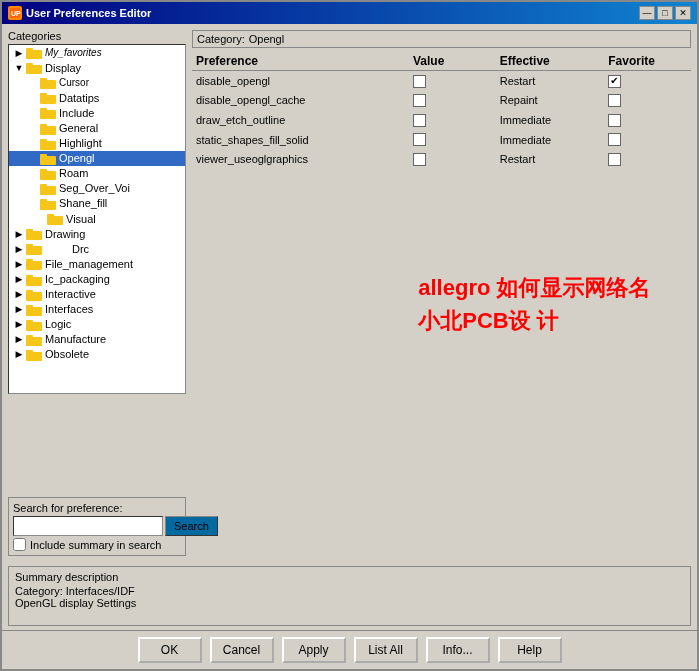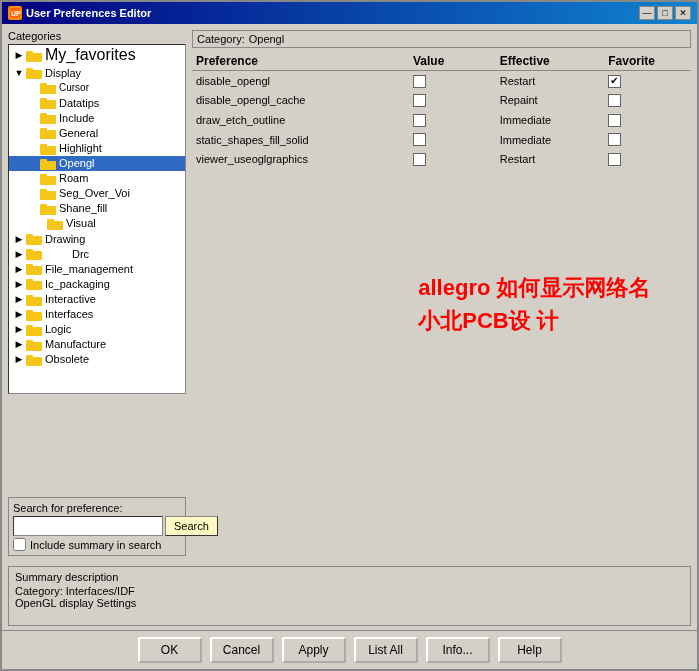--- a/index.html
+++ b/index.html
@@ -134,21 +134,21 @@
       flex: 1;
       height: 20px;
       border: 1px inset #888;
       background: white;
       font-size: 11px;
       padding: 1px 3px;
     }
     .search-btn {
       height: 20px;
       padding: 0 8px;
-      background: #fef9c3;
+      background: #0369a1;
       border: 1px outset #888;
       font-size: 11px;
       cursor: pointer;
     }
     .checkbox-row {
       display: flex;
       align-items: center;
       gap: 4px;
       font-size: 11px;
     }
@@ -275,21 +275,21 @@
 
       <div style="flex:1; display:flex; flex-direction:column; min-height:0;">
         <div class="categories-title">Categories</div>
         <div class="tree-container" id="tree-container">
         <div class="tree-item" style="padding-left: 4px;">
               <span class="expand-icon">▶</span>
               <span style="margin-right: 3px;"><svg width="16" height="12" viewBox="0 0 16 12" style="vertical-align:middle;">
       <rect x="0" y="3" width="16" height="9" rx="1" fill="#F5C518"></rect>
       <rect x="0" y="1" width="7" height="3" rx="1" fill="#F5C518"></rect>
     </svg></span>
-              <span style="font-size: 16px;">My_favorites</span>
+              <span style="font-size: 10px; font-style: italic;">My_favorites</span>
             </div>
             <div class="tree-item" style="padding-left: 4px;">
               <span class="expand-icon">▼</span>
               <span style="margin-right: 3px;"><svg width="16" height="12" viewBox="0 0 16 12" style="vertical-align:middle;">
       <rect x="0" y="3" width="16" height="9" rx="1" fill="#F5C518"></rect>
       <rect x="0" y="1" width="7" height="3" rx="1" fill="#F5C518"></rect>
     </svg></span>
               <span style="font-size: 11px;">Display</span>
             </div>
             <div class="tree-item" style="padding-left: 18px;">

